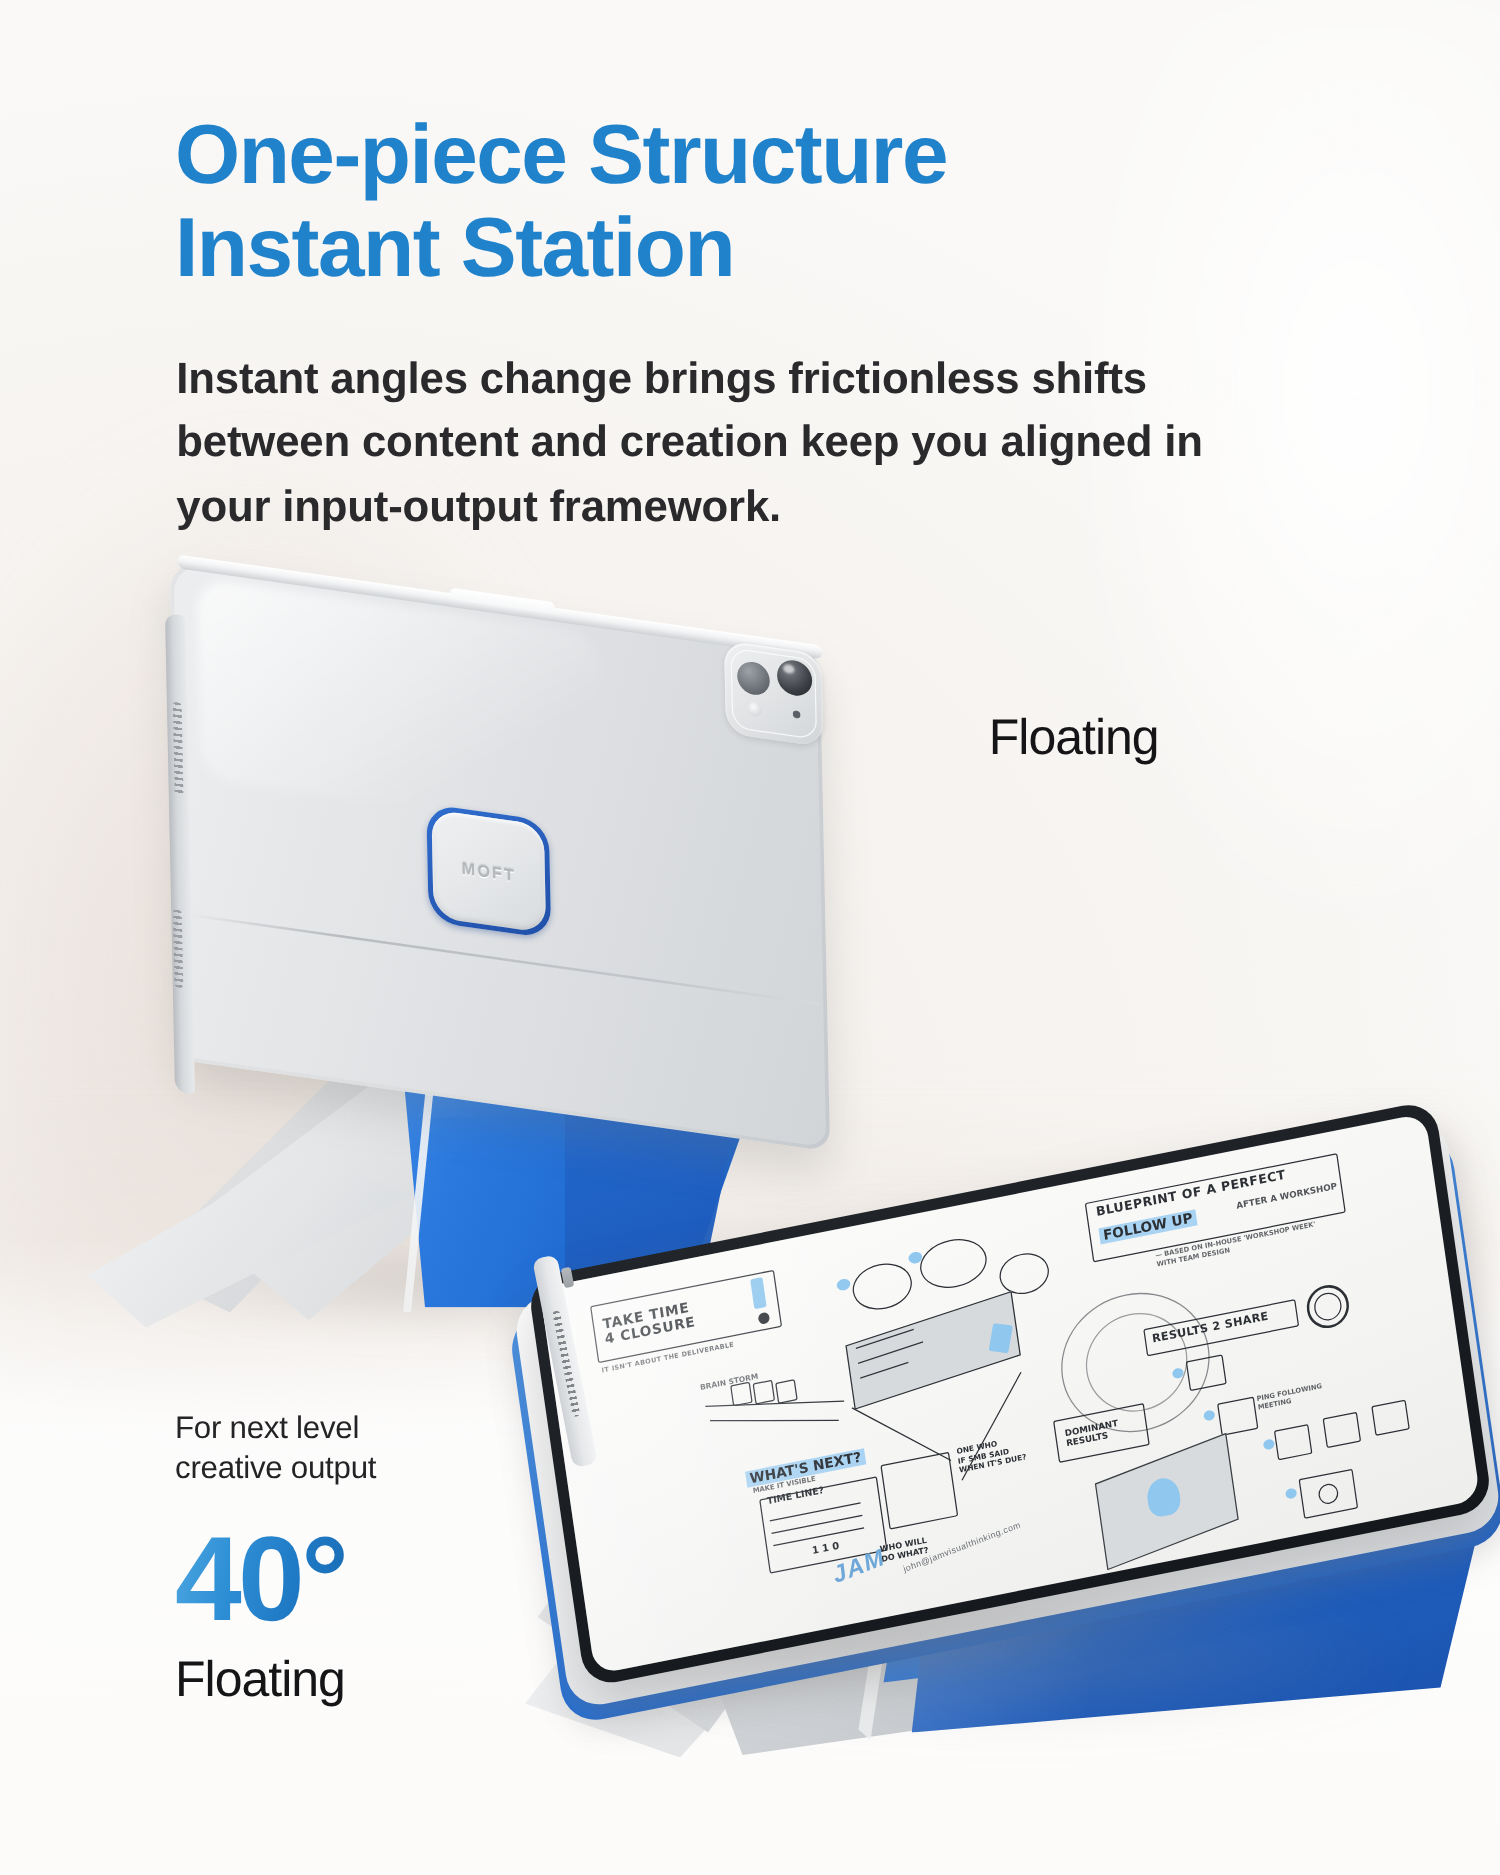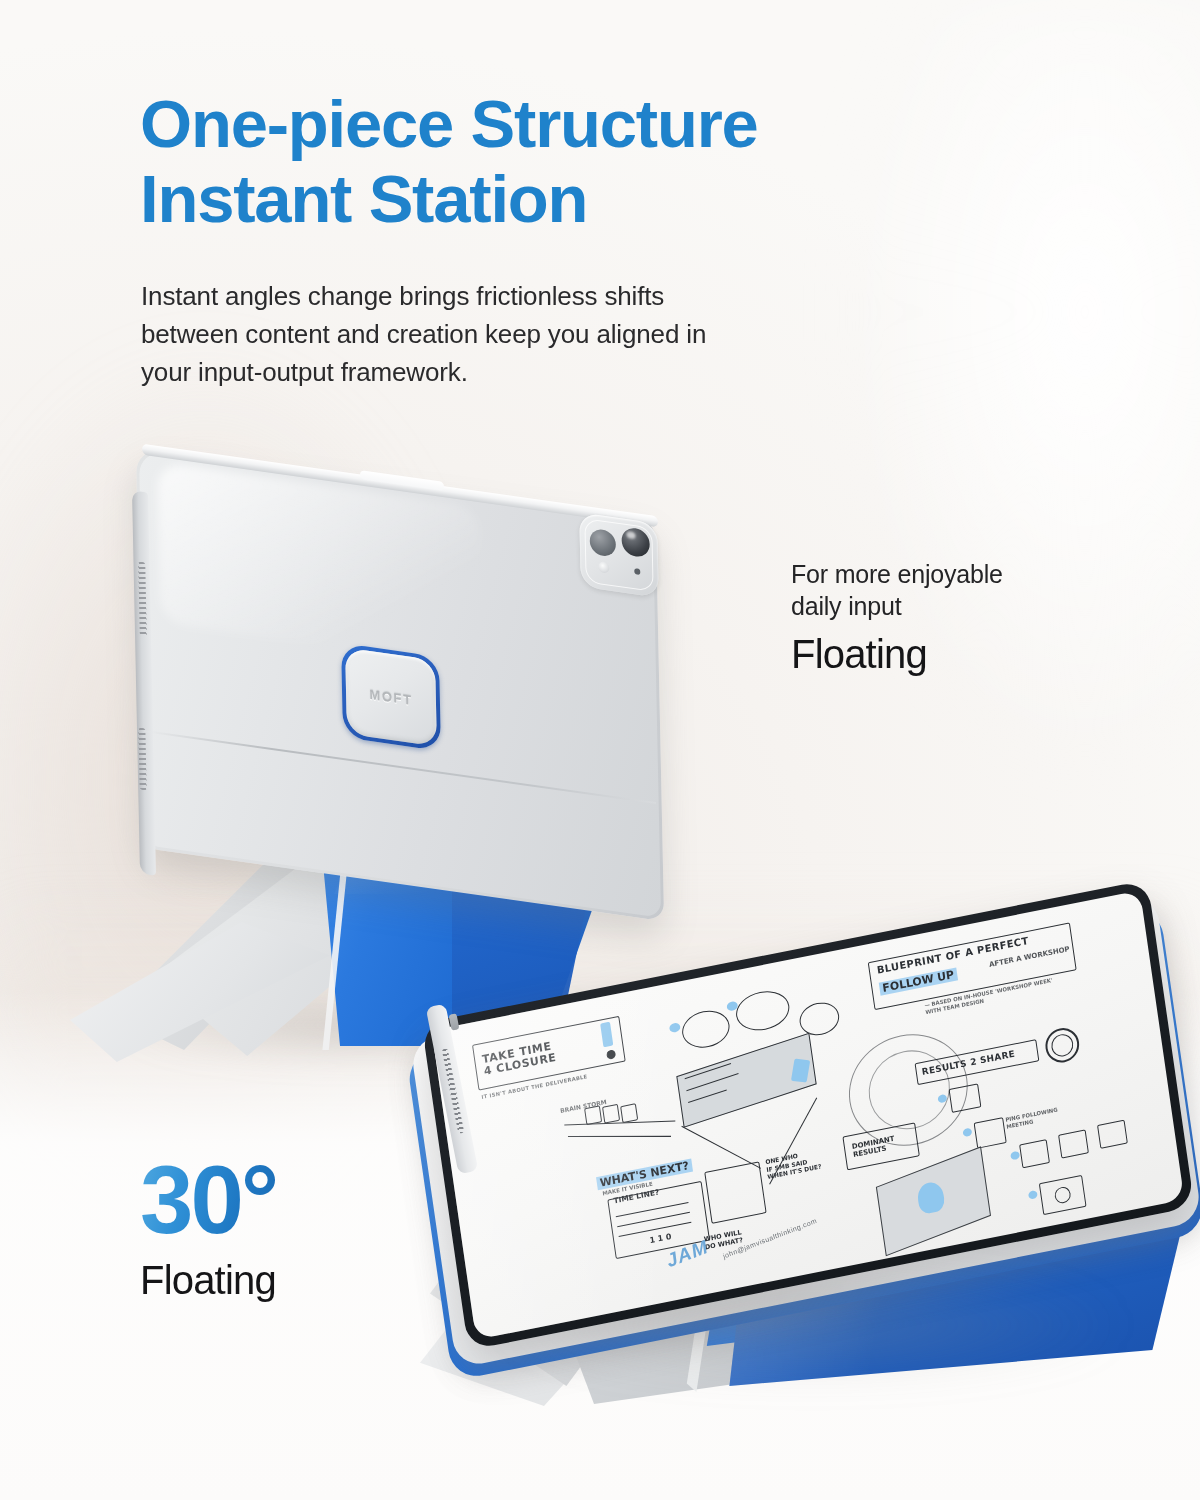--- a/index.html
+++ b/index.html
@@ -40,22 +40,22 @@
   }
 
   
   .headline {
     position:absolute; left:140px; top:86px; z-index:40;
     font-size:67px; line-height:1.12; font-weight:700;
     color:#1f82cb; letter-spacing:-1.2px; white-space:pre-line;
   }
   .subhead {
     position:absolute; left:141px; top:277px; z-index:40;
-    font-size:26px; line-height:1.47; color:#2a2a2c;
-    font-weight:400; letter-spacing:-.15px; white-space:pre-line;
+    font-size:35px; line-height:1.47; color:#2a2a2c;
+    font-weight:700; letter-spacing:-.15px; white-space:pre-line;
   }
 
   .callout { position:absolute; z-index:40; }
   .callout .lead {
     font-size:25px; line-height:1.28; color:#242426;
     font-weight:400; letter-spacing:-.2px; white-space:pre-line;
   }
   .callout .angle {
     font-size:96px; font-weight:700; letter-spacing:-3px;
     line-height:1; margin-top:26px;
@@ -413,22 +413,20 @@
 
   <div class="up-pad">
     <div class="pad-ring"></div>
     <div class="pad-face">
       <span class="pad-logo">MOFT</span>
     </div>
   </div>
 </div>
 
 <div class="callout" id="callout-60">
-  <div class="lead">For more enjoyable
-daily input</div>
   <div class="floating">Floating</div>
 </div>
 
 <div id="tablet-lower">
   <div class="low-shadow"></div>
 
   <div class="low-stand">
     <div class="lfold toe"></div>
     <div class="lfold grey-big"></div>
     <div class="lfold grey-left-face"></div>
@@ -541,15 +539,17 @@
       <div class="low-screen-gloss"></div>
     </div>
   </div>
 
   <div class="low-edge"></div>
   <div class="low-edge-btn"></div>
   <div class="low-edge-grille"></div>
 </div>
 
 <div class="callout" id="callout-30">
-  <div class="angle">30°</div>
+  <div class="lead">For next level
+creative output</div>
+  <div class="angle">40°</div>
   <div class="floating">Floating</div>
 </div>
 
 </body></html>

